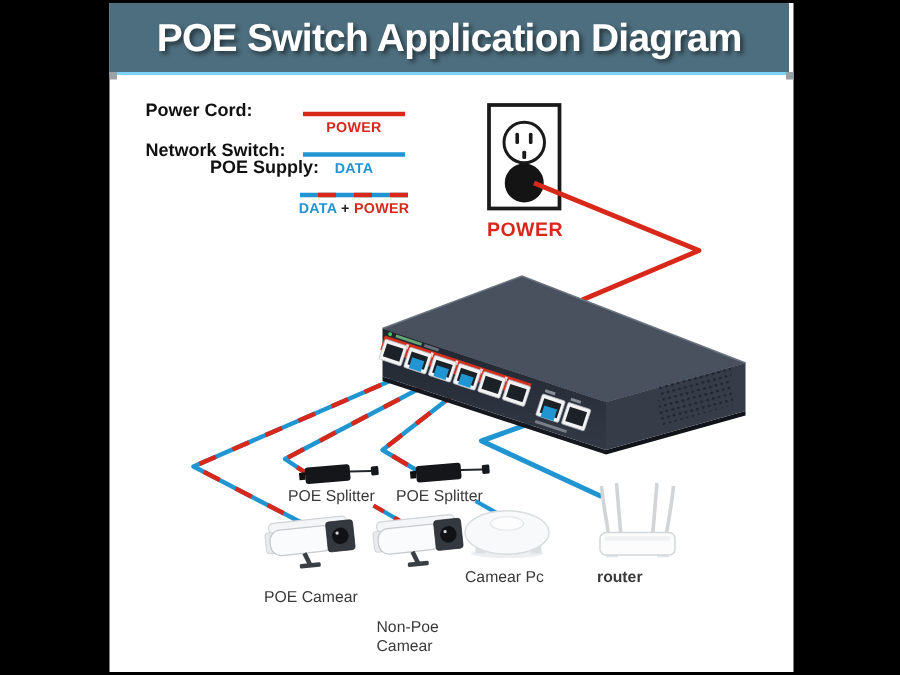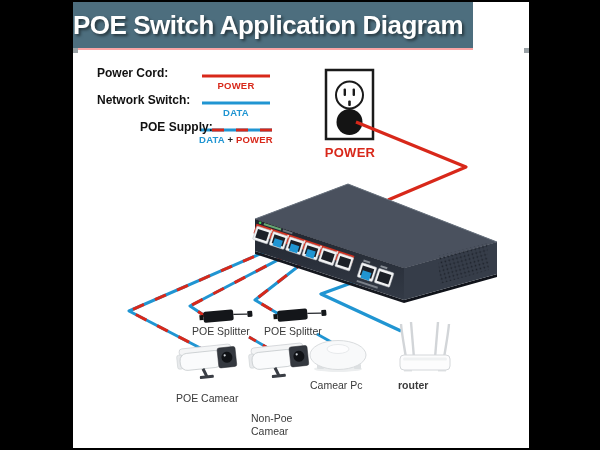--- a/index.html
+++ b/index.html
@@ -3,23 +3,23 @@
 <meta charset="utf-8">
 <style>
   html,body{margin:0;padding:0;}
   body{
     width:600px;height:450px;position:relative;overflow:hidden;
     background:#000;font-family:"Liberation Sans",sans-serif;
     --title-bar:#4d6e7e; --power-red:#d8281a; --data-blue:#2095d2;
   }
   .content{position:absolute;left:73px;top:2px;width:456px;height:446px;background:#fff;}
   .titlebar{
-    position:absolute;left:73px;top:2px;width:400px;height:46px;
-    background:var(--title-bar);display:flex;align-items:center;justify-content:flex-start;
-    border-bottom:2px solid #fca5a5;
+    position:absolute;left:73px;top:2px;width:453px;height:46px;
+    background:var(--title-bar);display:flex;align-items:center;justify-content:center;
+    border-bottom:2px solid #7dd3fc;
   }
   .titlebar h1{
     margin:0;color:#fff;font-size:26px;font-weight:bold;letter-spacing:-.5px;
     text-shadow:2px 2px 3px rgba(0,0,0,.5);white-space:nowrap;
   }
   .corner-nub{position:absolute;top:48px;width:5px;height:5px;background:#9aa2a6;}
   svg.diagram{position:absolute;left:0;top:0;}
   .txt{position:absolute;color:#3a3a3a;font-size:10.5px;text-align:left;line-height:13px;}
   .leg-label{position:absolute;color:#111;font-weight:bold;font-size:12px;white-space:nowrap;}
   .cap{position:absolute;font-weight:bold;font-size:9.5px;text-align:center;letter-spacing:.2px;}
@@ -210,21 +210,21 @@
     <rect x="403" y="357.5" width="44" height="3" rx="1.5" fill="#eff1f2"></rect>
   </g>
 </svg>
 
 <div class="leg-label" style="left:97px;top:66px;">Power Cord:</div>
 <div class="cap cap-red" style="left:200px;top:80px;width:72px;">POWER</div>
 
 <div class="leg-label" style="left:97px;top:93px;">Network Switch:</div>
 <div class="cap cap-blue" style="left:200px;top:107px;width:72px;">DATA</div>
 
-<div class="leg-label" style="left:97px;top:120px;padding-left:43px;">POE Supply:</div>
+<div class="leg-label" style="left:97px;top:104px;padding-left:43px;">POE Supply:</div>
 <div class="cap" style="left:192px;top:134px;width:88px;"><span class="cap-blue">DATA</span> <span class="cap-plus">+</span> <span class="cap-red">POWER</span></div>
 
 <div class="power-lbl" style="left:322px;top:145px;width:56px;">POWER</div>
 <div class="txt" style="left:192px;top:325px;width:70px;">POE Splitter</div>
 <div class="txt" style="left:264px;top:325px;width:70px;">POE Splitter</div>
 <div class="txt" style="left:176px;top:392px;width:74px;">POE Camear</div>
 <div class="txt" style="left:251px;top:381px;width:62px;margin-top:31px;"><span>Non-Poe</span><br><span>Camear</span></div>
 <div class="txt" style="left:310px;top:379px;width:60px;">Camear Pc</div>
 <div class="txt" style="left:398px;top:379px;width:54px;font-weight:bold;">router</div>
 

